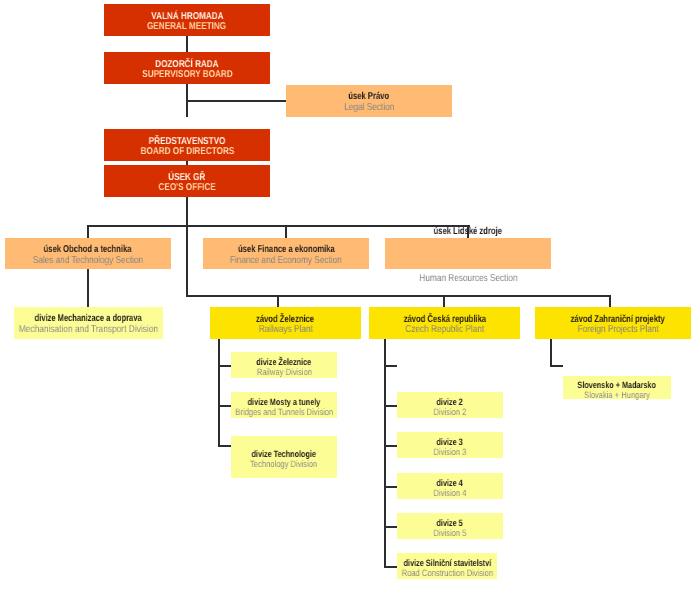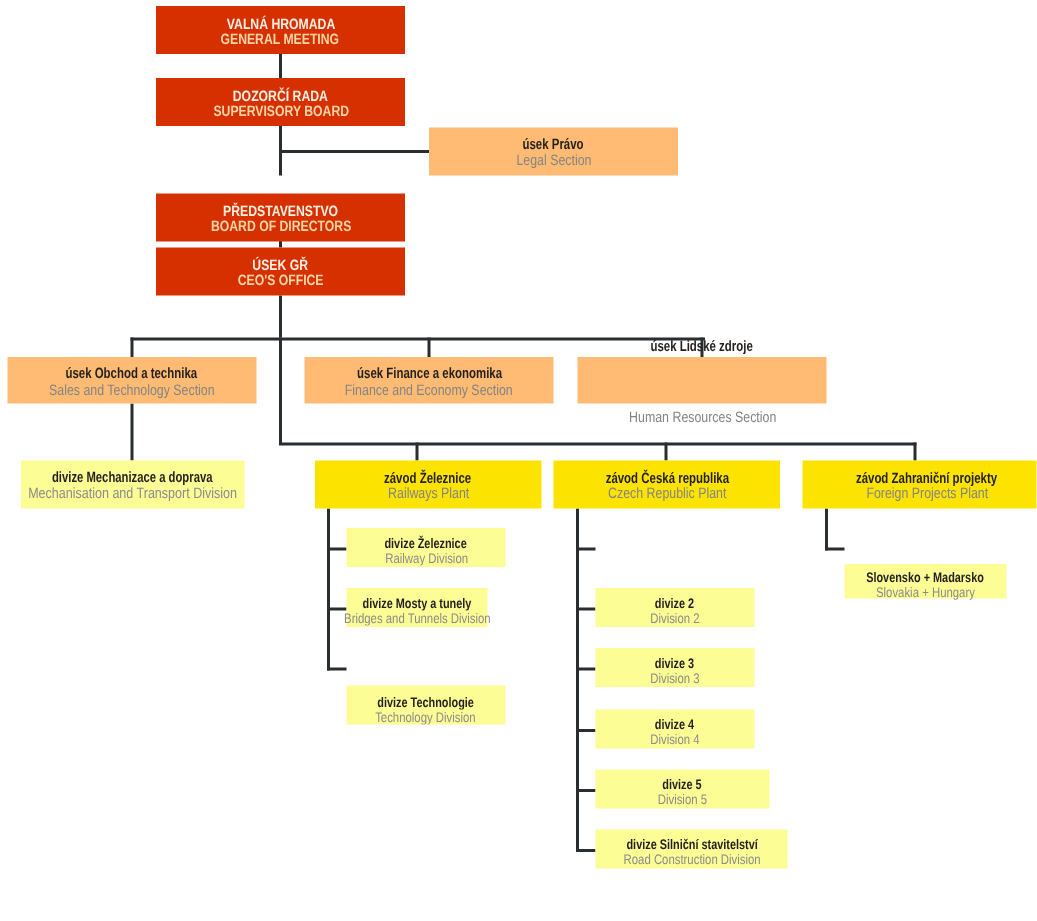--- a/index.html
+++ b/index.html
@@ -122,45 +122,45 @@
       <span class="ln l2"><i>Czech Republic Plant</i></span>
     </div>
     <div class="node lv-plant" style="left: 535px; top: 307px; width: 166px; height: 32px;">
       <span class="ln l1"><i>závod Zahraniční projekty</i></span>
       <span class="ln l2"><i>Foreign Projects Plant</i></span>
     </div>
     <div class="node lv-division" style="left: 231px; top: 352px; width: 106px; height: 26px;">
       <span class="ln l1"><i>divize Železnice</i></span>
       <span class="ln l2"><i>Railway Division</i></span>
     </div>
-    <div class="node lv-division" style="left: 231px; top: 392px; width: 94px; height: 26px;">
+    <div class="node lv-division" style="left: 231px; top: 392px; width: 106px; height: 26px;">
       <span class="ln l1"><i>divize Mosty a tunely</i></span>
       <span class="ln l2"><i>Bridges and Tunnels Division</i></span>
     </div>
-    <div class="node lv-division" style="left: 231px; top: 457px; width: 106px; height: 26px; justify-content: flex-end;">
+    <div class="node lv-division" style="left: 231px; top: 436px; width: 106px; height: 42px;">
       <span class="ln l1"><i>divize Technologie</i></span>
       <span class="ln l2"><i>Technology Division</i></span>
     </div>
     <div class="node lv-division" style="left: 397px; top: 392px; width: 106px; height: 26px;">
       <span class="ln l1"><i>divize 2</i></span>
       <span class="ln l2"><i>Division 2</i></span>
     </div>
     <div class="node lv-division" style="left: 397px; top: 432px; width: 106px; height: 26px;">
       <span class="ln l1"><i>divize 3</i></span>
       <span class="ln l2"><i>Division 3</i></span>
     </div>
     <div class="node lv-division" style="left: 397px; top: 473px; width: 106px; height: 26px;">
       <span class="ln l1"><i>divize 4</i></span>
       <span class="ln l2"><i>Division 4</i></span>
     </div>
-    <div class="node lv-division" style="left: 397px; top: 513px; width: 116px; height: 26px;">
+    <div class="node lv-division" style="left: 397px; top: 513px; width: 106px; height: 26px;">
       <span class="ln l1"><i>divize 5</i></span>
       <span class="ln l2"><i>Division 5</i></span>
     </div>
-    <div class="node lv-division" style="left: 397px; top: 553px; width: 128px; height: 26px;">
+    <div class="node lv-division" style="left: 397px; top: 553px; width: 100px; height: 26px;">
       <span class="ln l1"><i>divize Silniční stavitelství</i></span>
       <span class="ln l2"><i>Road Construction Division</i></span>
     </div>
     <div class="node lv-division" style="left: 563px; top: 352px; width: 108px; height: 23px; margin-top: 24px;">
       <span class="ln l1"><i>Slovensko + Madarsko</i></span>
       <span class="ln l2"><i>Slovakia + Hungary</i></span>
     </div>
   </div>
 
 </body></html>

